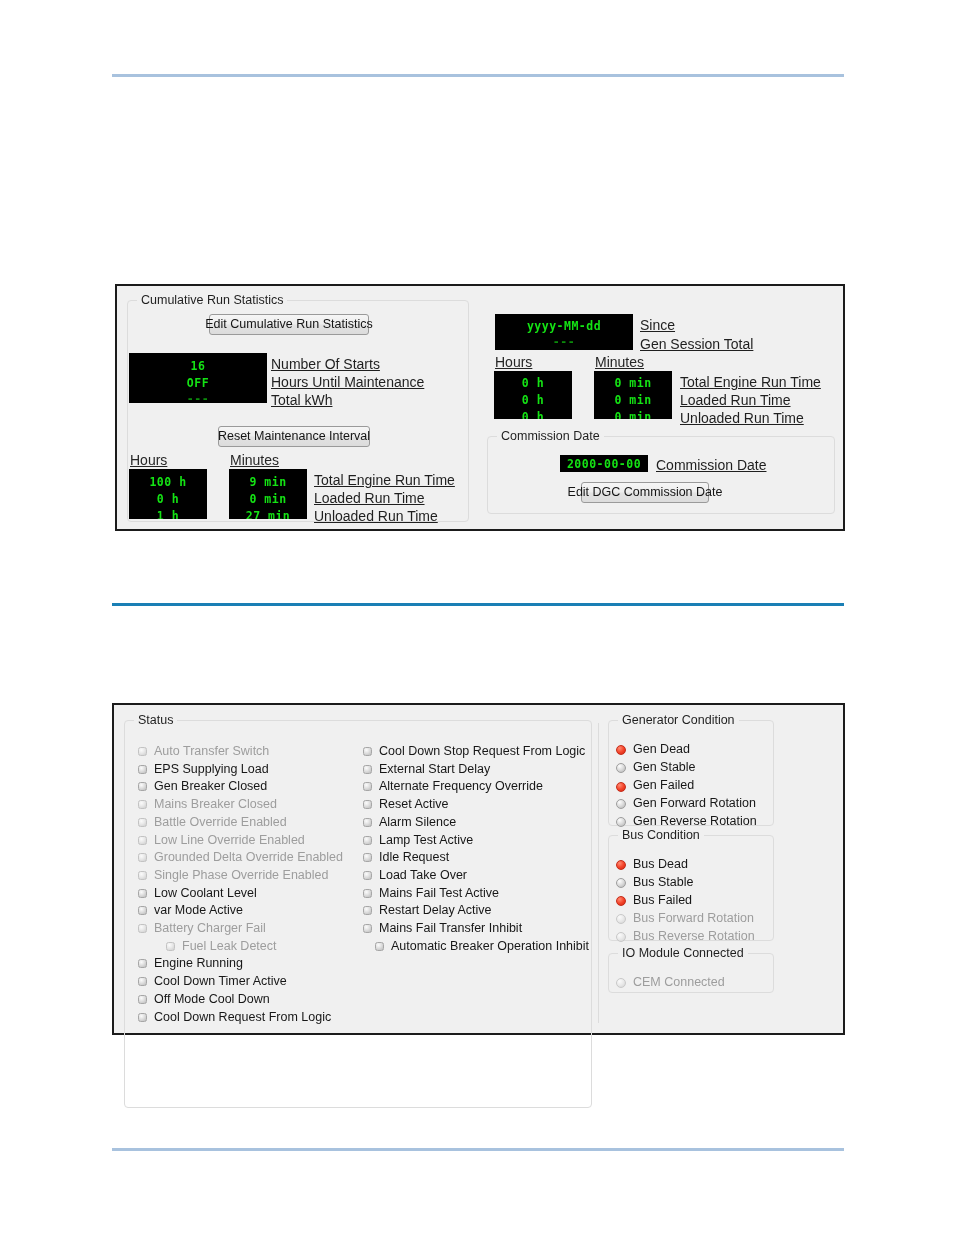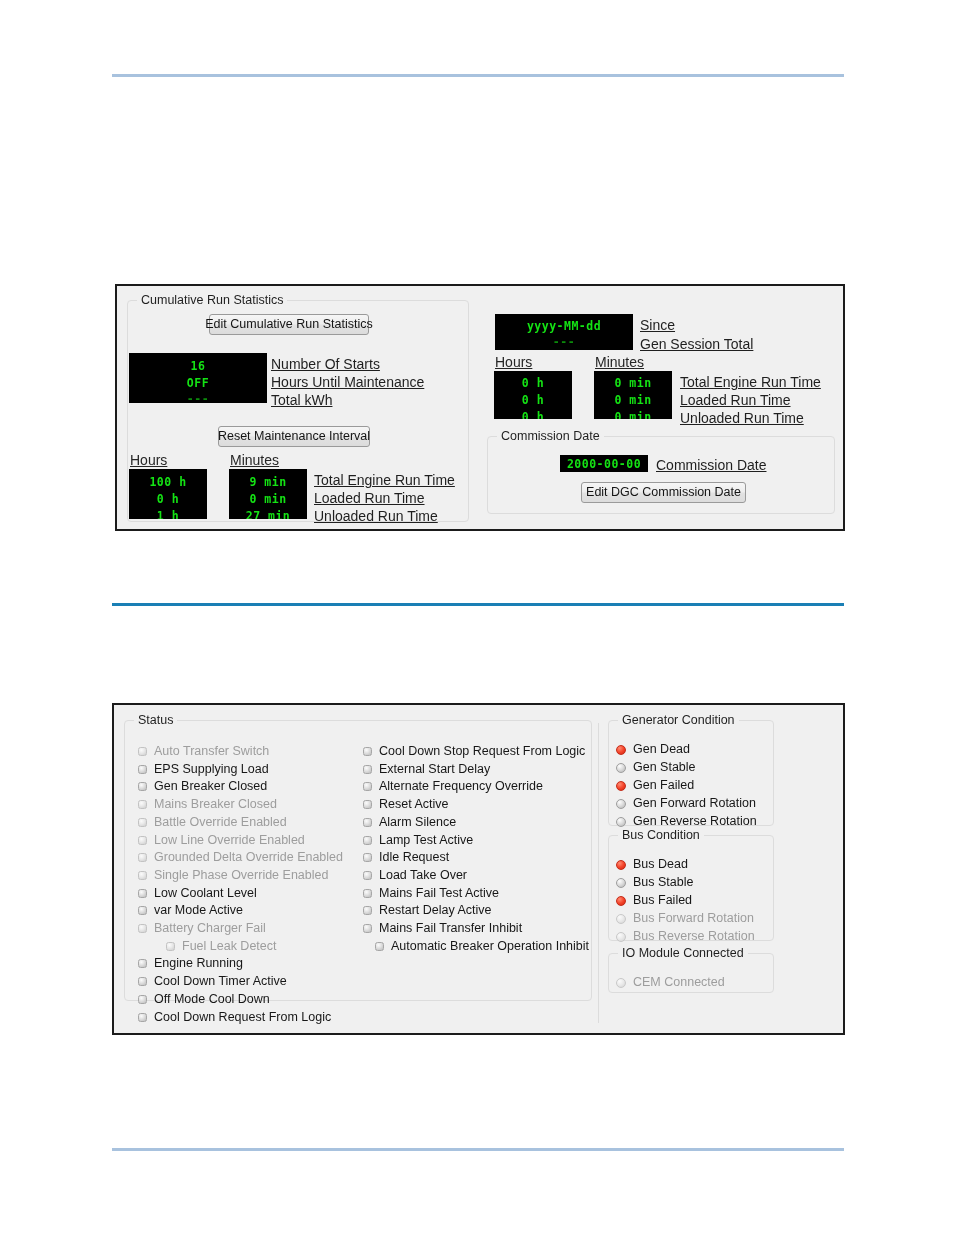--- a/index.html
+++ b/index.html
@@ -215,26 +215,26 @@
 
   <div class="group" style="left:370px; top:150px; width:348px; height:78px;">
     <span class="group-title">Commission Date</span>
   </div>
 
   <div class="lcd" style="left:443px; top:169px; width:88px; height:17px;">
     <div class="lcd-line" style="position:absolute; left:0; top:2px; width:88px;">2000-00-00</div>
   </div>
   <div class="lbl" style="left:539px; top:173px;">Commission Date</div>
 
-  <button class="btn" style="left:464px; top:196px; width:165px; height:21px;">Edit DGC Commission Date</button>
+  <button class="btn" style="left:464px; top:196px; width:128px; height:21px;">Edit DGC Commission Date</button>
 </div>
 
 <div class="frame" id="frame-status">
 
-  <div class="group" style="left:10px; top:15px; width:468px; height:281px;">
+  <div class="group" style="left:10px; top:15px; width:468px; height:388px;">
     <span class="group-title">Status</span>
   </div>
 
   <div class="vdiv" style="left:484px; top:18px; height:300px;"></div>
 
   <div id="status-col1" style="position:absolute; left:24px; top:40px;">
       <div class="statrow off" style="top: 0px; left: 0px;">
         <span class="led-sq"></span>
         <span class="txt">Auto Transfer Switch</span>
       </div>
@@ -356,21 +356,21 @@
   </div>
   <div id="gen-cond-list" style="position:absolute; left:502px; top:38px;">
       <div class="statrow" style="top: 0px; left: 0px;">
         <span class="led-rd on"></span>
         <span class="txt">Gen Dead</span>
       </div>
       <div class="statrow" style="top: 18px; left: 0px;">
         <span class="led-rd"></span>
         <span class="txt">Gen Stable</span>
       </div>
-      <div class="statrow" style="top: 36px; left: 0px;">
+      <div class="statrow" style="top: 36px; left: 0px; align-items: flex-end;">
         <span class="led-rd on"></span>
         <span class="txt">Gen Failed</span>
       </div>
       <div class="statrow" style="top: 54px; left: 0px;">
         <span class="led-rd"></span>
         <span class="txt">Gen Forward Rotation</span>
       </div>
       <div class="statrow" style="top: 72px; left: 0px;">
         <span class="led-rd"></span>
         <span class="txt">Gen Reverse Rotation</span>

